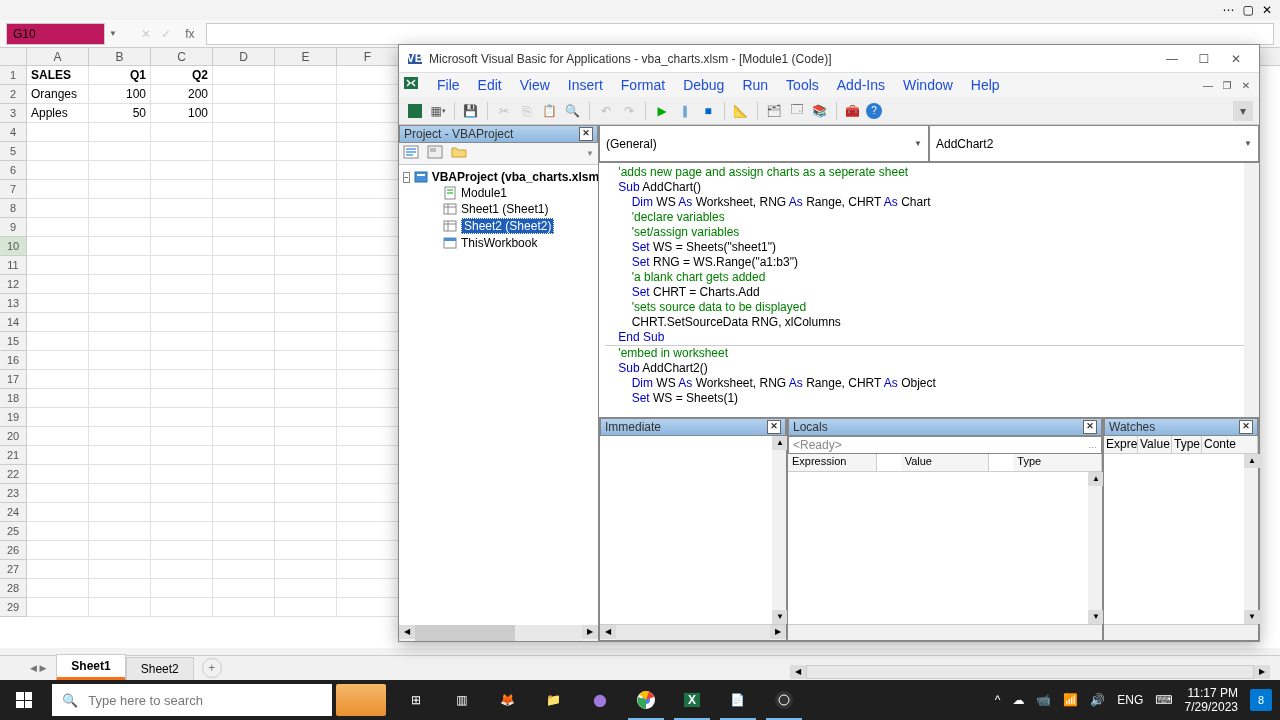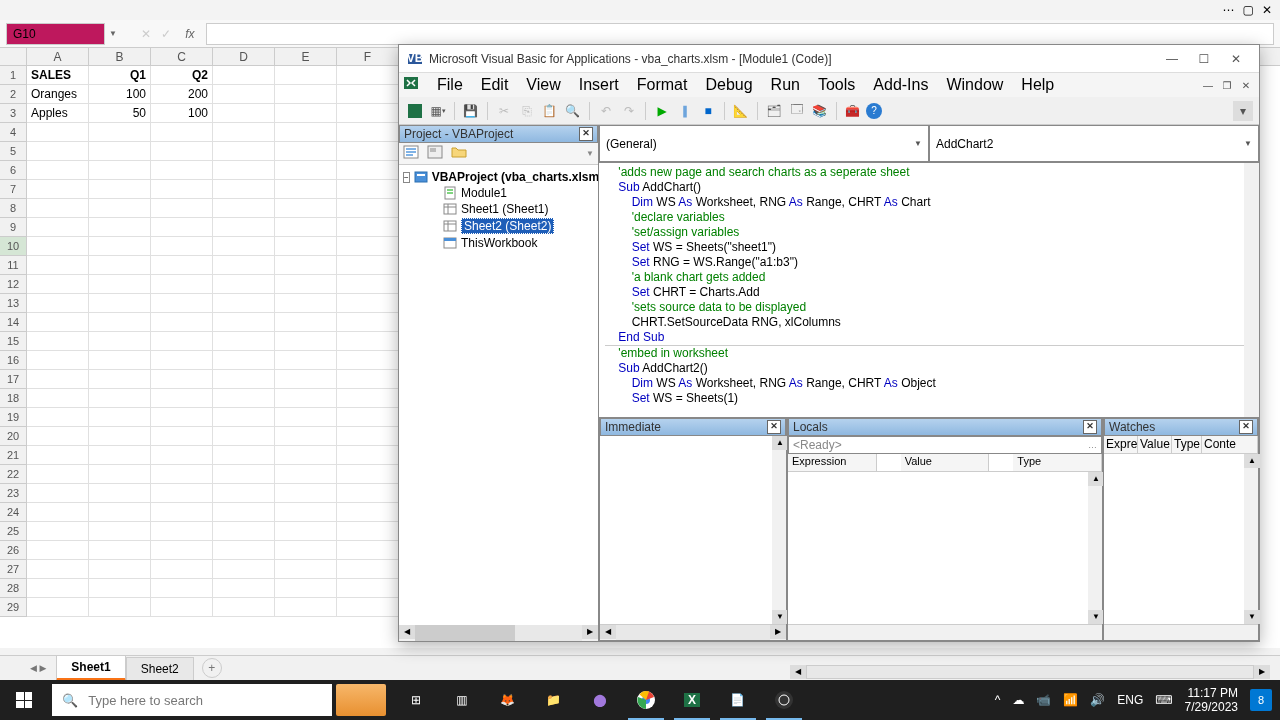--- a/index.html
+++ b/index.html
@@ -6,56 +6,56 @@
 body { width: 1280px; height: 720px; background: #e8e8e8; overflow: hidden; position: relative; }
 
 
 .excel-window { position: absolute; top: 0; left: 0; width: 1280px; height: 720px; background: #f3f3f3; }
 .excel-titlebar { height: 20px; background: #f3f3f3; display: flex; justify-content: flex-end; align-items: center; padding-right: 8px; gap: 8px; }
 
 .name-box-row { height: 28px; background: #f8f8f8; border-bottom: 1px solid #ccc; display: flex; align-items: center; padding: 0 6px; gap: 4px; }
 .name-box { width: 99px; height: 22px; border: 1px solid #ccc; background: #be185d; display: flex; align-items: center; padding: 0 6px; font-size: 12px; }
 .name-box-arrow { width: 16px; color: #666; font-size: 8px; }
 .formula-icons { display: flex; gap: 10px; margin-left: 12px; color: #999; }
-.fx-label { font-style: italic; color: #666; margin-left: 10px; }
+.fx-label { color: #666; margin-left: 10px; }
 .formula-bar { flex: 1; height: 22px; border: 1px solid #ccc; background: #fff; margin-left: 8px; }
 
 .sheet-area { position: relative; background: #fff; height: 600px; }
 .col-headers { display: flex; background: #f1f1f1; border-bottom: 1px solid #ccc; height: 18px; }
 .col-header-corner { width: 27px; border-right: 1px solid #ccc; background: #f1f1f1; }
 .col-header { width: 62px; border-right: 1px solid #ccc; text-align: center; font-size: 12px; color: #555; background: #f1f1f1; line-height: 18px; }
 .spreadsheet-rows { display: flex; flex-direction: column; }
 .row { display: flex; height: 19px; }
 .row-header { width: 27px; border-right: 1px solid #ccc; border-bottom: 1px solid #ccc; background: #f1f1f1; text-align: center; font-size: 11px; color: #555; line-height: 19px; }
 .row-header.selected { background: #d5e6d5; }
 .cell { width: 62px; border-right: 1px solid #e0e0e0; border-bottom: 1px solid #e0e0e0; background: #fff; font-size: 12px; padding: 0 4px; line-height: 19px; }
 .cell.header-cell { background: #fff; font-weight: bold; }
 .cell.right { text-align: right; }
 
 .sheet-tabs { position: absolute; bottom: 40px; left: 0; height: 25px; background: #f1f1f1; display: flex; align-items: center; padding-left: 30px; gap: 0; border-top: 1px solid #ccc; width: 100%; }
 .sheet-tab-nav { display: flex; gap: 3px; margin-right: 10px; color: #777; font-size: 9px; }
 .sheet-tab { padding: 4px 14px; background: #e8e8e8; border: 1px solid #ccc; border-bottom: none; font-size: 12px; cursor: pointer; }
-.sheet-tab.active { background: #fff; border-bottom: 4px solid #f97316; font-weight: bold; }
+.sheet-tab.active { background: #fff; border-bottom: 6px solid #f97316; font-weight: bold; }
 .add-sheet { width: 20px; height: 20px; border: 1px solid #ccc; border-radius: 50%; display: flex; align-items: center; justify-content: center; margin-left: 8px; color: #777; }
 
 .excel-hscroll { position: absolute; bottom: 40px; right: 10px; width: 480px; height: 16px; background: #f1f1f1; display: flex; align-items: center; }
 .hscroll-track { flex: 1; height: 14px; background: #e8e8e8; border: 1px solid #ccc; position: relative; }
 .hscroll-btn { width: 16px; height: 14px; background: #ddd; text-align: center; font-size: 8px; line-height: 14px; }
 
 
 .vba-window { position: absolute; top: 44px; left: 398px; width: 862px; height: 598px; background: #f0f0f0; border: 1px solid #888; box-shadow: 0 4px 16px rgba(0,0,0,0.3); }
 .vba-titlebar { height: 28px; background: #fff; display: flex; align-items: center; padding: 0 8px; gap: 6px; border-bottom: 1px solid #ddd; }
 .vba-title-icon { width: 16px; height: 16px; display: flex; align-items: center; justify-content: center; color: #2b579a; font-weight: bold; font-size: 10px; }
 .vba-title-text { flex: 1; font-size: 12px; color: #333; }
 .vba-win-controls { display: flex; gap: 2px; }
 .vba-win-btn { width: 30px; height: 20px; display: flex; align-items: center; justify-content: center; color: #555; font-size: 12px; }
 
 .vba-menubar { height: 24px; display: flex; align-items: center; padding: 0 4px; gap: 2px; background: #f5f5f5; }
 .vba-menu-icon { width: 20px; height: 20px; margin-right: 4px; color: #2b579a; }
-.vba-menu-item { padding: 2px 8px; font-size: 16px; color: #000000; cursor: pointer; }
+.vba-menu-item { padding: 2px 8px; font-size: 14px; color: #1d4ed8; cursor: pointer; }
 .vba-mdi-controls { display: flex; gap: 1px; margin-left: auto; }
 .vba-mdi-btn { width: 18px; height: 16px; font-size: 10px; display: flex; align-items: center; justify-content: center; color: #555; }
 
 .vba-toolbar { height: 28px; display: flex; align-items: center; padding: 0 6px; gap: 3px; background: #f0f0f0; border-bottom: 1px solid #ccc; }
 .tb-btn { width: 20px; height: 20px; display: flex; align-items: center; justify-content: center; color: #555; font-size: 12px; }
 .tb-sep { width: 1px; height: 18px; background: #ccc; margin: 0 3px; }
 .tb-run { color: #0a0; }
 .tb-pause { color: #06c; }
 .tb-stop { color: #06c; }
 
@@ -594,21 +594,21 @@
         <div class="code-dropdown">
           <span>(General)</span>
             <span class="dropdown-arrow">▼</span>
         </div>
         <div class="code-dropdown">
           <span>AddChart2</span>
             <span class="dropdown-arrow">▼</span>
         </div>
       </div>
       <div class="code-editor">
-<div class="code-line"><span class="code-comment">    'adds new page and search charts as a seperate sheet</span></div>
+<div class="code-line"><span class="code-comment">    'adds new page and assign charts as a seperate sheet</span></div>
 <div class="code-line"><span class="code-keyword">    Sub</span><span class="code-text"> AddChart()</span></div>
 <div class="code-line"><span class="code-keyword">        Dim</span><span class="code-text"> WS </span><span class="code-keyword">As</span><span class="code-text"> Worksheet, RNG </span><span class="code-keyword">As</span><span class="code-text"> Range, CHRT </span><span class="code-keyword">As</span><span class="code-text"> Chart</span></div>
 <div class="code-line"><span class="code-comment">        'declare variables</span></div>
 <div class="code-line"><span class="code-comment">        'set/assign variables</span></div>
 <div class="code-line"><span class="code-keyword">        Set</span><span class="code-text"> WS = Sheets("sheet1")</span></div>
 <div class="code-line"><span class="code-keyword">        Set</span><span class="code-text"> RNG = WS.Range("a1:b3")</span></div>
 <div class="code-line"><span class="code-comment">        'a blank chart gets added</span></div>
 <div class="code-line"><span class="code-keyword">        Set</span><span class="code-text"> CHRT = Charts.Add</span></div>
 <div class="code-line"><span class="code-comment">        'sets source data to be displayed</span></div>
 <div class="code-line"><span class="code-text">        CHRT.SetSourceData RNG, xlColumns</span></div>

